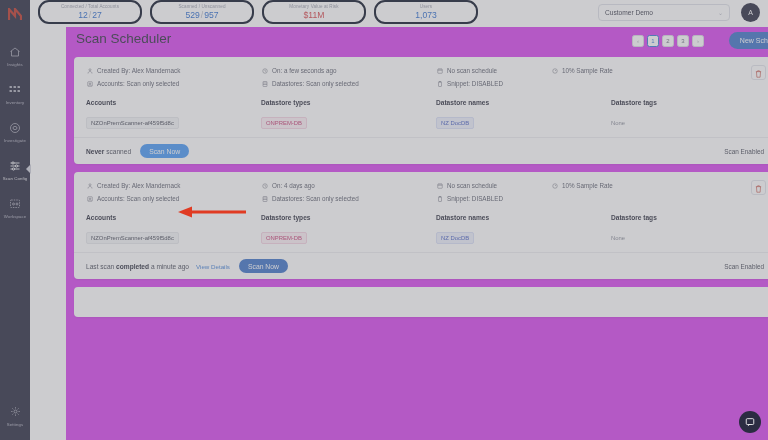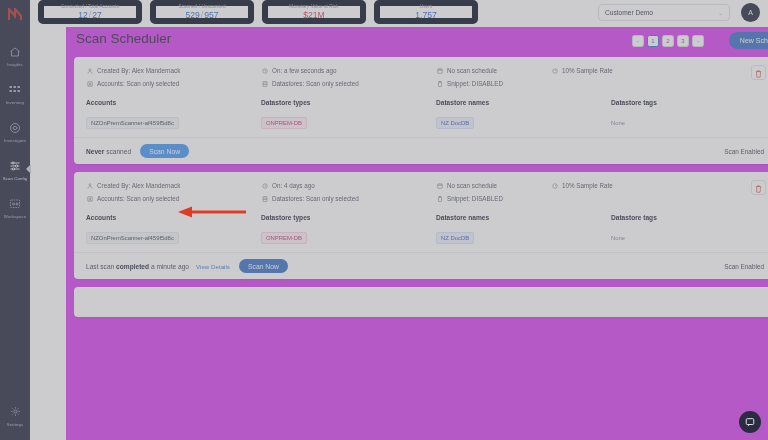--- a/index.html
+++ b/index.html
@@ -42,21 +42,21 @@
   .settings { margin-bottom:6px; }
 
   
   #statbar {
     position:absolute; left:30px; top:0; width:738px; height:27px;
     background:#ffffff; display:flex; align-items:center; gap:8px; padding-left:8px;
     z-index: 6;
   }
   .statcard {
     width:104px; height:24px; margin-top:-4px;
-    border:6px solid #0f172a; border-radius:5px; background:#fff;
+    border:2px solid #0f172a; border-radius:11px; background:#fff;
     display:flex; flex-direction:column; align-items:center; justify-content:center;
   }
   .statcard .t { font-size:4.6px; color:#9a9daa; letter-spacing:.1px; }
   .statcard .v { font-size:8.6px; color:#2f6fd0; margin-top:1px; }
   .statcard .v .sep { color:#b9bcc6; margin:0 1px; }
   .statcard .v.risk { color:#d9454b; }
 
   #tenantsel {
     position:absolute; right:38px; top:4px; width:132px; height:17px;
     border:1px solid #dfe1e8; border-radius:4px; background:#fff;
@@ -248,26 +248,26 @@
 
     <div class="statcard">
       <div class="t">Scanned / Unscanned</div>
       <div class="v">
         <span>529</span><span class="sep">/</span><span>957</span>
       </div>
     </div>
 
     <div class="statcard">
       <div class="t">Monetary Value at Risk</div>
-      <div class="v risk">$21M</div>
+      <div class="v risk">$11M</div>
     </div>
 
     <div class="statcard">
       <div class="t">Users</div>
-      <div class="v">1,757</div>
+      <div class="v">1,073</div>
     </div>
 
     <div id="tenantsel">
       <span>Customer Demo</span>
       <span class="chev">⌄</span>
     </div>
 
     <div id="avatar">
       <span>A</span>
     </div>

